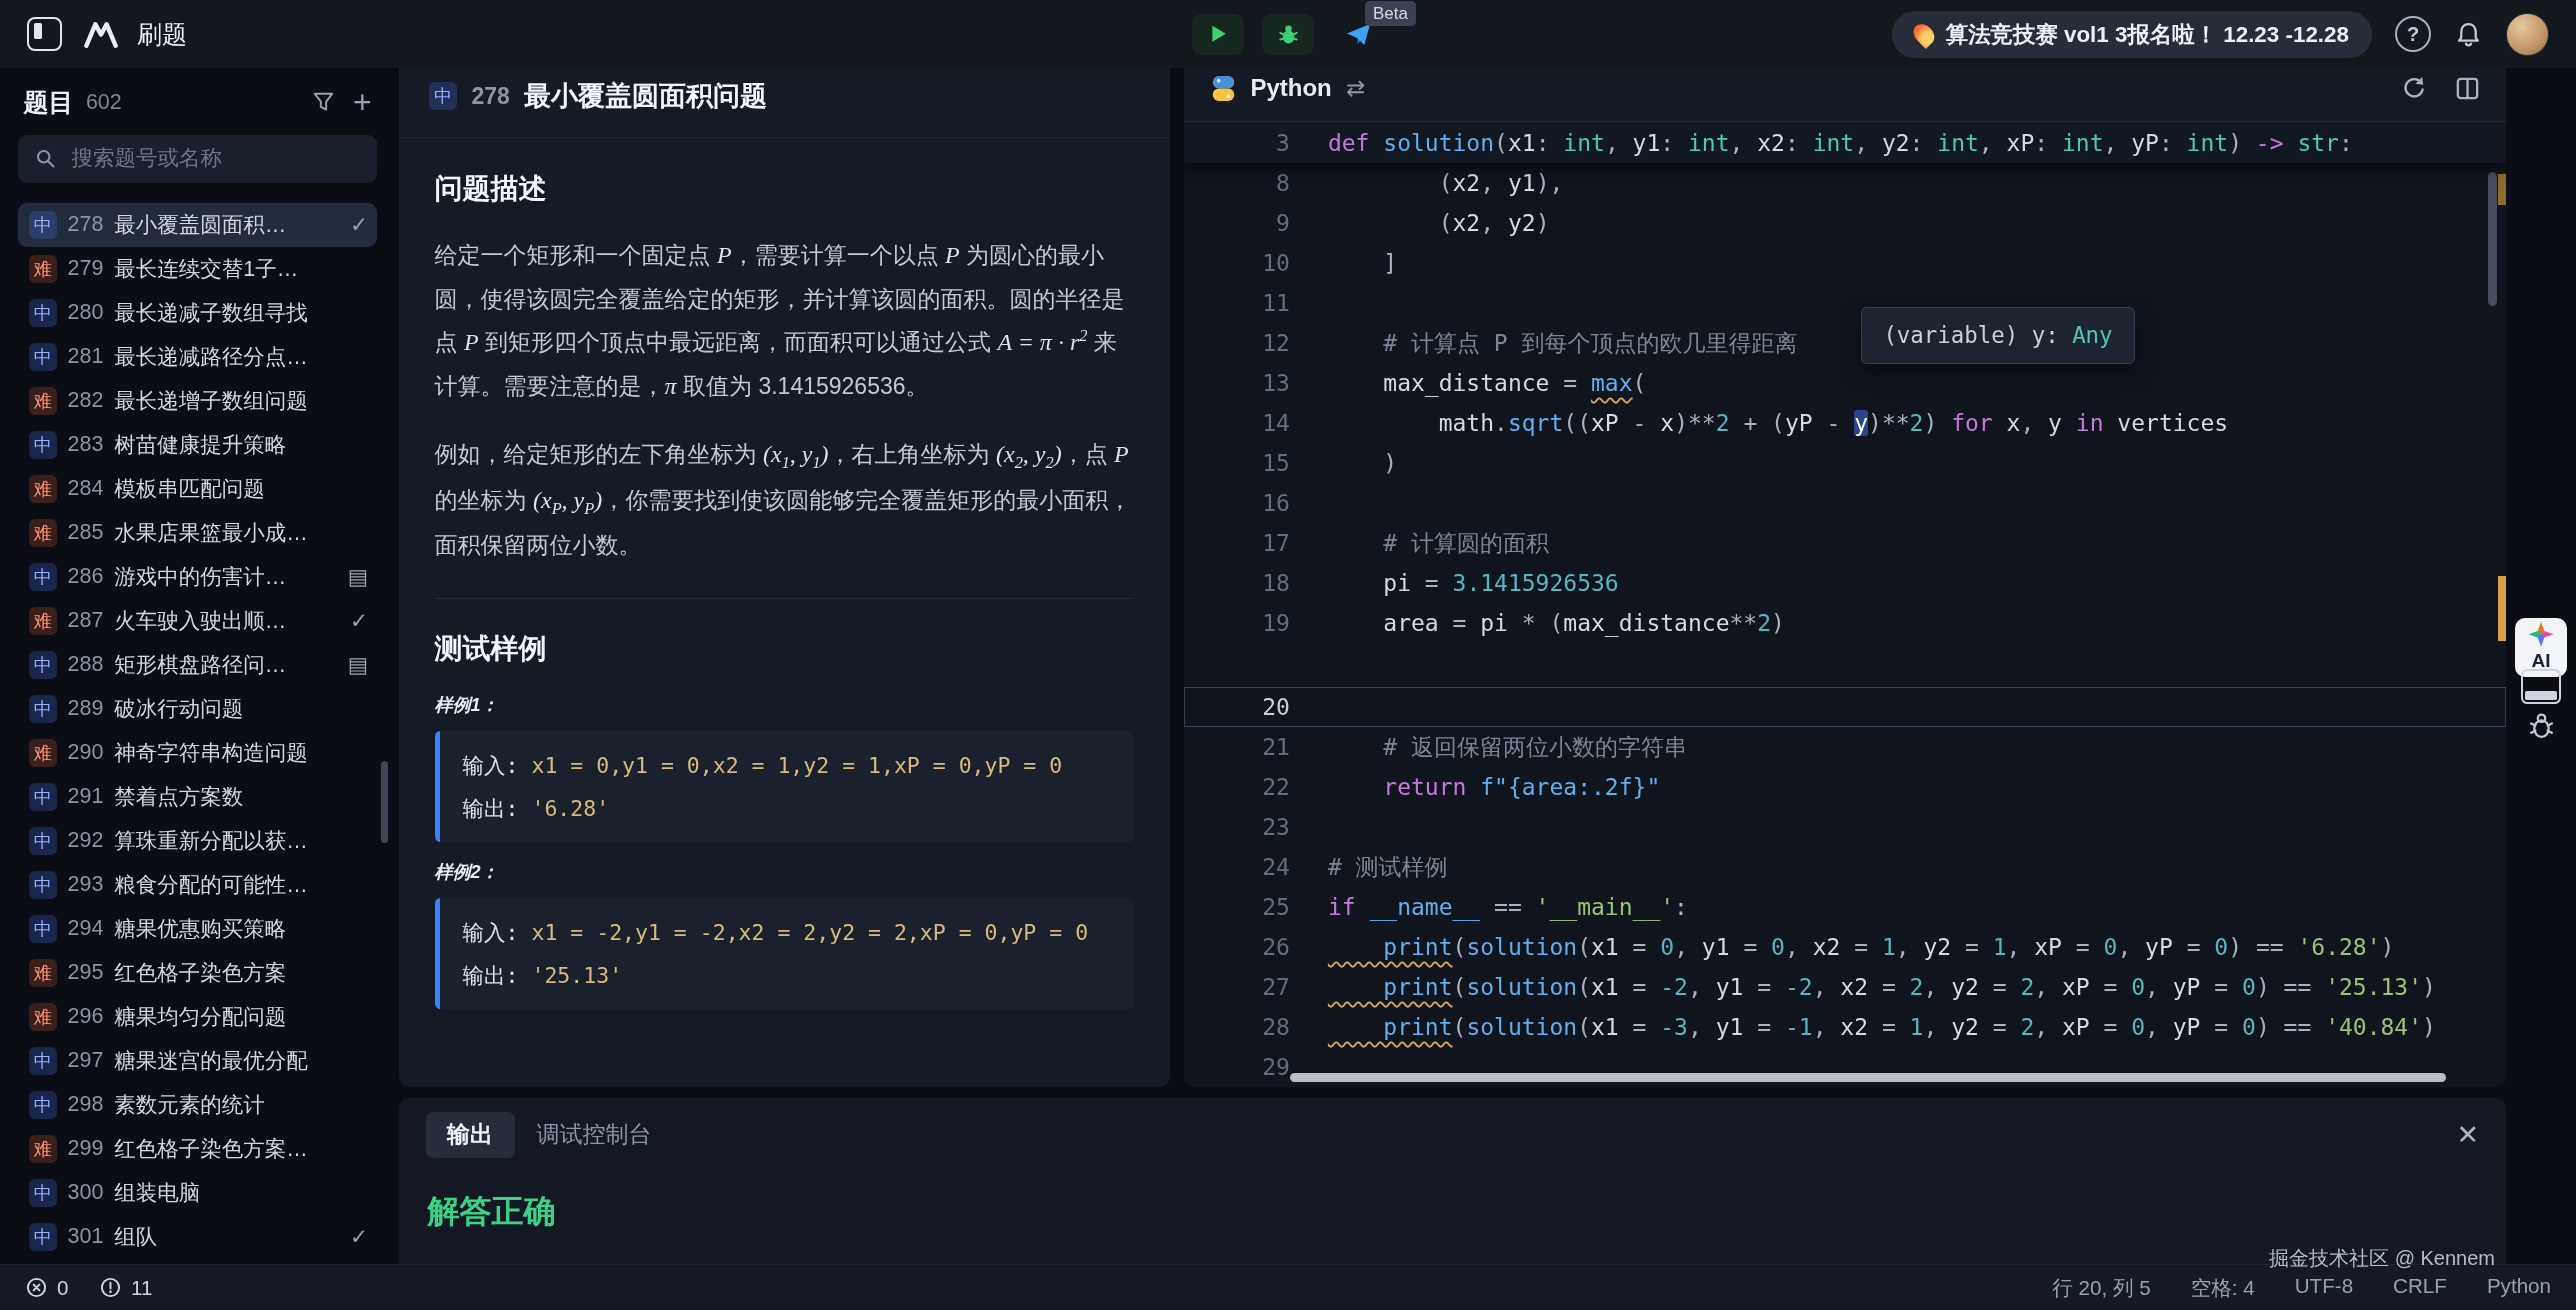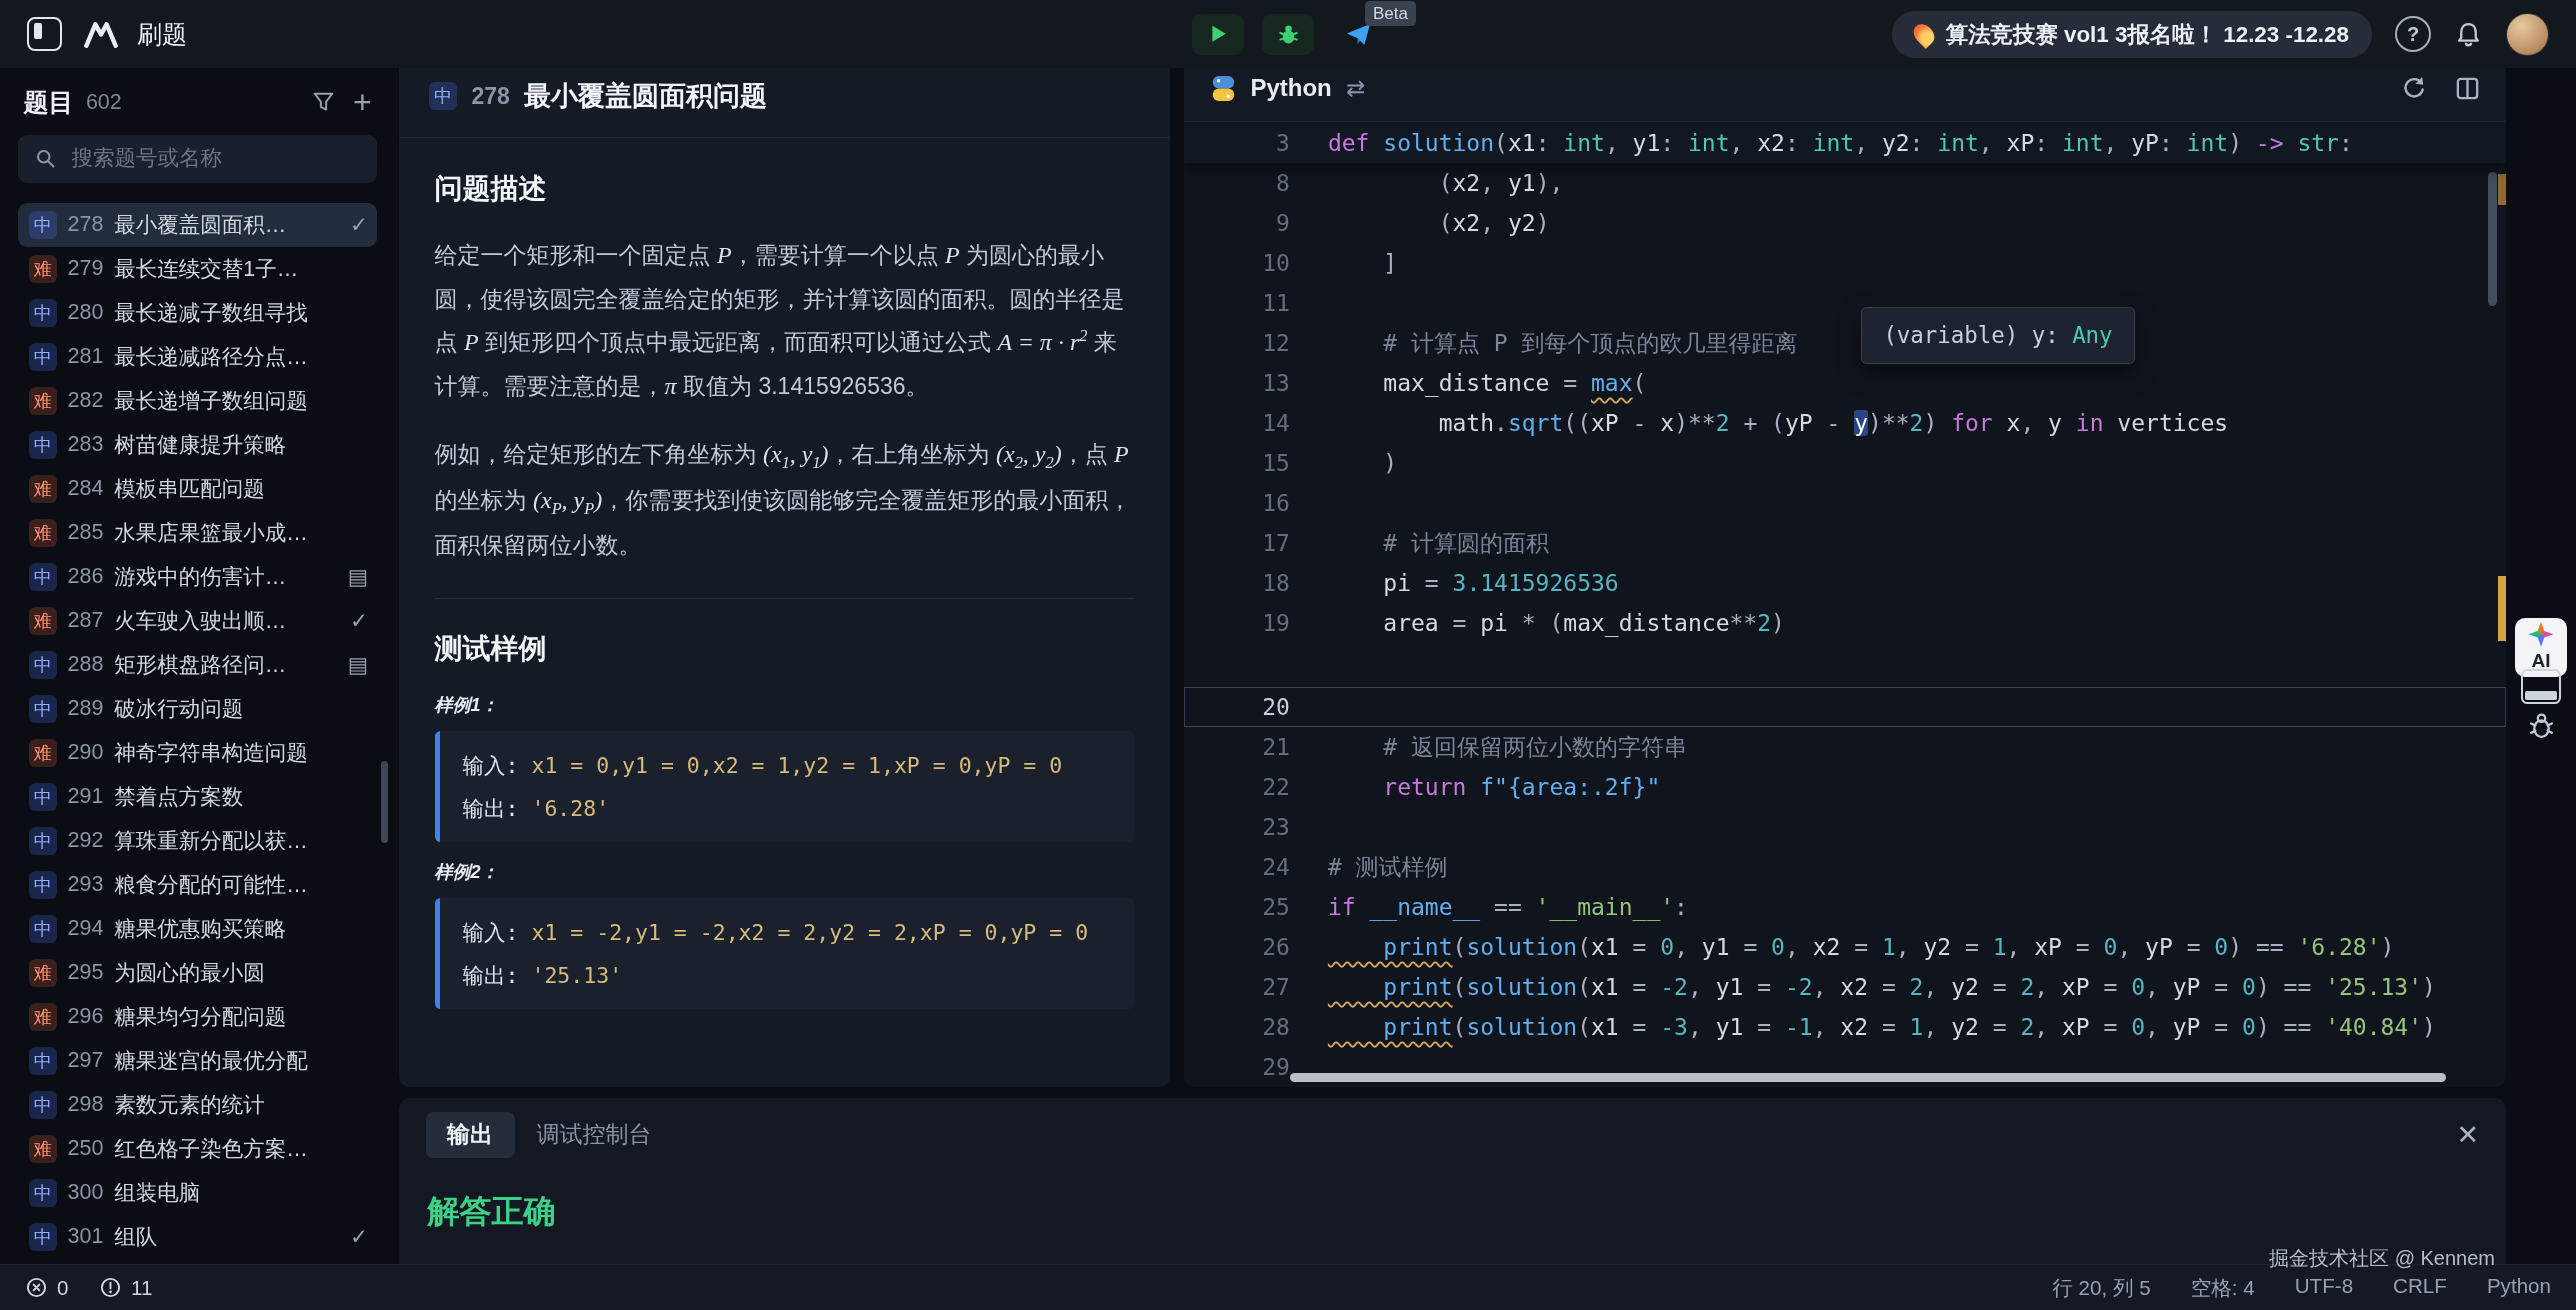--- a/index.html
+++ b/index.html
@@ -285,40 +285,40 @@
             <span class="ptitle">粮食分配的可能性…</span>
           </div>
           <div class="prow">
             <span class="pbadge mid">中</span>
             <span class="pid">294</span>
             <span class="ptitle">糖果优惠购买策略</span>
           </div>
           <div class="prow">
             <span class="pbadge hard">难</span>
             <span class="pid">295</span>
-            <span class="ptitle">为圆心的最小圆</span>
+            <span class="ptitle">红色格子染色方案</span>
           </div>
           <div class="prow">
             <span class="pbadge hard">难</span>
             <span class="pid">296</span>
             <span class="ptitle">糖果均匀分配问题</span>
           </div>
           <div class="prow">
             <span class="pbadge mid">中</span>
             <span class="pid">297</span>
             <span class="ptitle">糖果迷宫的最优分配</span>
           </div>
           <div class="prow">
             <span class="pbadge mid">中</span>
             <span class="pid">298</span>
             <span class="ptitle">素数元素的统计</span>
           </div>
           <div class="prow">
             <span class="pbadge hard">难</span>
-            <span class="pid">250</span>
+            <span class="pid">299</span>
             <span class="ptitle">红色格子染色方案…</span>
           </div>
           <div class="prow">
             <span class="pbadge mid">中</span>
             <span class="pid">300</span>
             <span class="ptitle">组装电脑</span>
           </div>
           <div class="prow">
             <span class="pbadge mid">中</span>
             <span class="pid">301</span>

